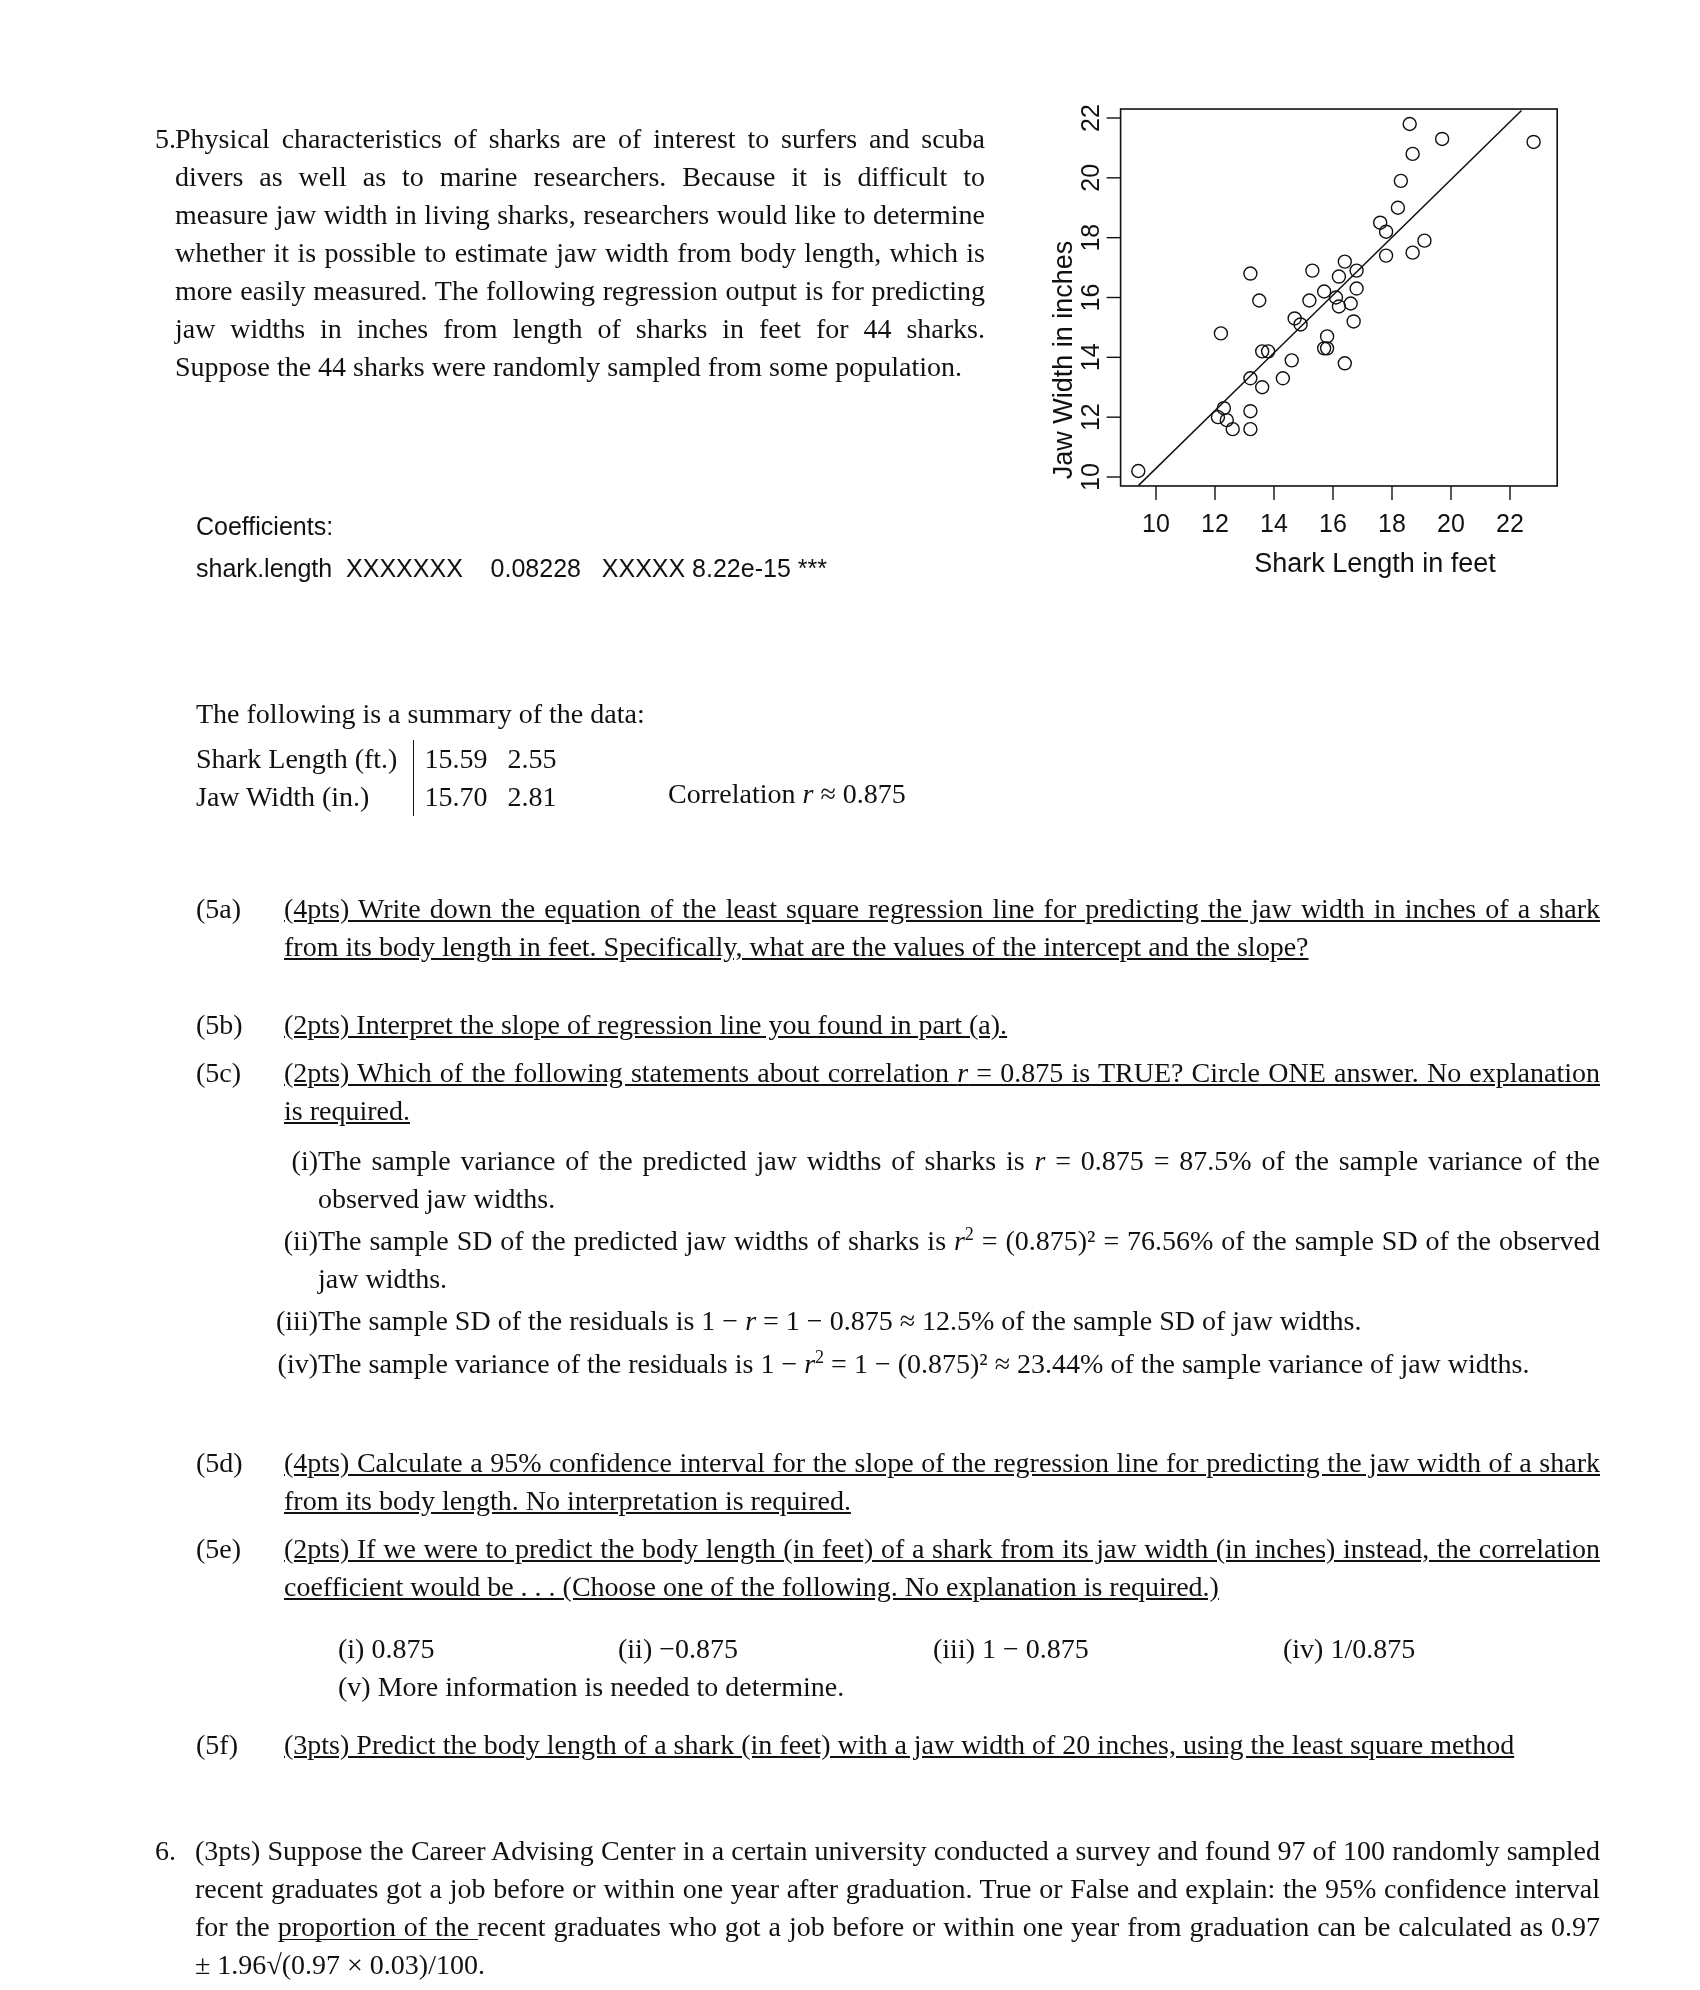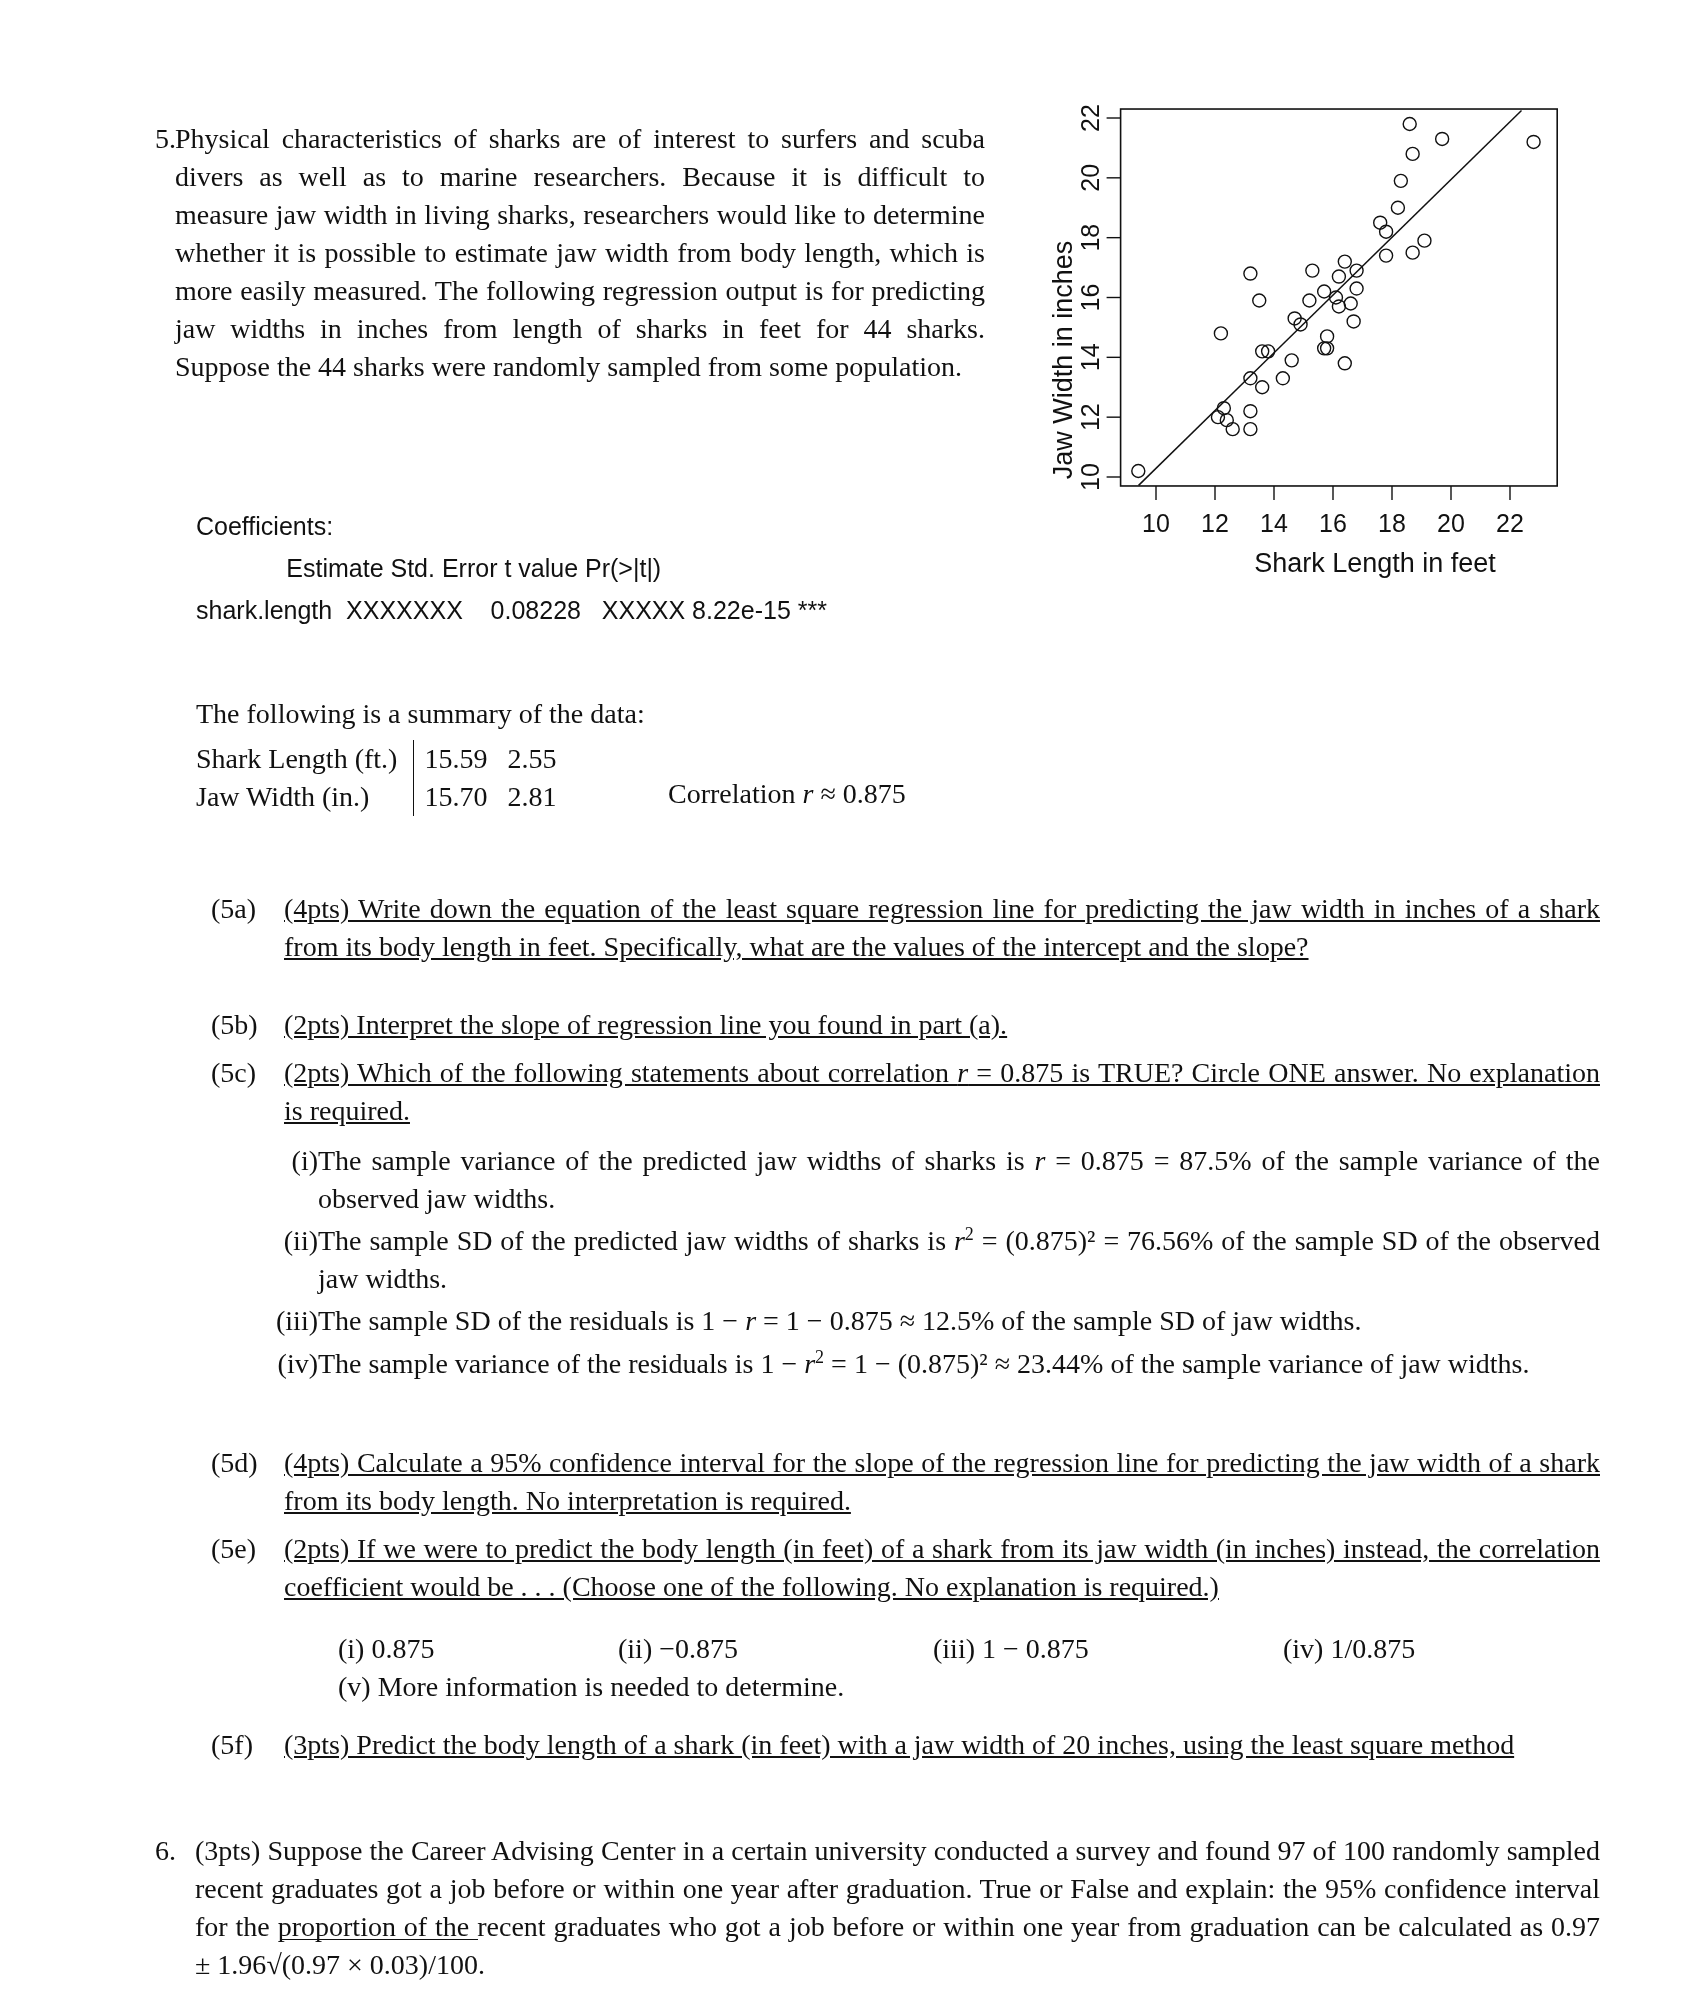--- a/index.html
+++ b/index.html
@@ -15,21 +15,21 @@
   #intro .num { position: absolute; left: 0; top: 0; }
   #intro .body { margin-left: 20px; font-family: Liberation Serif, serif; }
   #coef { left: 196px; top: 505px; line-height: 42px; }
   #summary-lead { left: 196px; top: 698px; }
   #summary-table { left: 196px; top: 740px; border-collapse: collapse; font-size: 28px; }
   #summary-table td { padding: 0 10px; height: 38px; }
   #summary-table td.rl { padding-left: 0; border-right: 1.5px solid #111; padding-right: 16px; }
   #summary-table tr.hdr td { border-bottom: 1.5px solid #111; }
   #corr { left: 668px; top: 778px; }
   .part { position: absolute; left: 196px; width: 1404px; line-height: 38px; }
-  .part .lbl { position: absolute; left: 15px; top: 0; }
+  .part .lbl { position: absolute; left: 0; top: 0; }
   .part .txt { margin-left: 88px; text-align: justify; text-decoration: underline; }
   .sub { position: absolute; width: 1344px; line-height: 38px; left: 256px; }
   .sub .lbl { position: absolute; right: calc(100% - 62px); top: 0; white-space: nowrap; }
   .sub .txt { margin-left: 62px; text-align: justify; }
   .opts { position: absolute; left: 338px; top: 1630px; width: 1200px; line-height: 38px; }
   .opts .o { position: absolute; top: 0; white-space: nowrap; }
   #q6 { left: 155px; top: 1832px; width: 1445px; }
   #q6 .num { position: absolute; left: 0; top: 0; }
   #q6 .body { margin-left: 40px; text-align: justify; }
   .sqrt { border-top: 1.5px solid #111; padding-top: 9px; }
@@ -39,21 +39,21 @@
   #chart text { font-family: "Liberation Sans", "DejaVu Sans", sans-serif; fill: #111; }
 </style>
 </head>
 <body>
 
 <div id="intro" class="abs para">
   <span class="num">5.</span>
   <div class="body">Physical characteristics of sharks are of interest to surfers and scuba divers as well as to marine researchers. Because it is difficult to measure jaw width in living sharks, researchers would like to determine whether it is possible to estimate jaw width from body length, which is more easily measured. The following regression output is for predicting jaw widths in inches from length of sharks in feet for 44 sharks. Suppose the 44 sharks were randomly sampled from some population.</div>
 </div>
 
-<div id="coef" class="abs mono"><div>Coefficients:</div><div>             Estimate Std. Error t value Pr(&gt;|t|)</div><div>shark.length  XXXXXXX    0.08228   XXXXX 8.22e-15 ***</div></div>
+<div id="coef" class="abs mono"><div>Coefficients:</div><div>shark.length  XXXXXXX    0.08228   XXXXX 8.22e-15 ***</div></div>
 
 <div id="summary-lead" class="abs">The following is a summary of the data:</div>
 <table id="summary-table" class="abs">
   <tbody>
   <tr>
     <td class="rl">Shark Length (ft.)</td>
     <td>15.59</td>
     <td>2.55</td>
   </tr>
   <tr>

